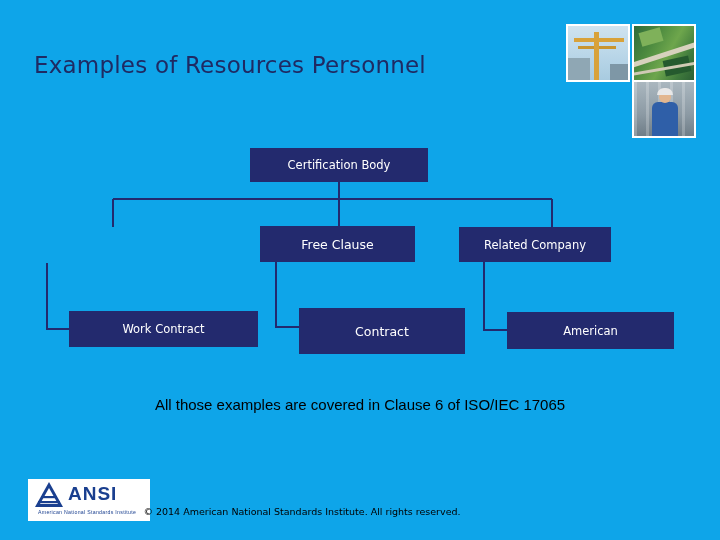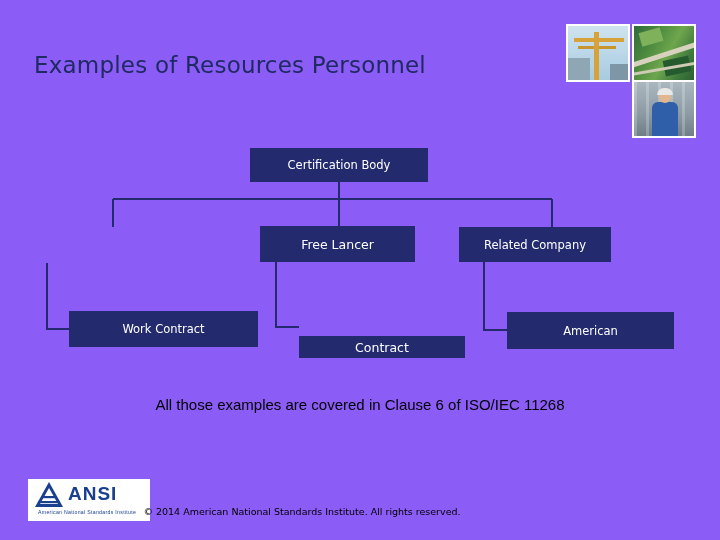--- a/index.html
+++ b/index.html
@@ -4,21 +4,21 @@
 <style>
   html, body {
     margin: 0;
     padding: 0;
     background: #ffffff;
   }
   .slide {
     position: relative;
     width: 720px;
     height: 540px;
-    background: #8b5cf6;
+    background: #0ea5e9;
     font-family: "DejaVu Sans", sans-serif;
     overflow: hidden;
   }
 
   
   .title {
     position: absolute;
     left: 34px;
     top: 52px;
     font-size: 23px;
@@ -128,21 +128,21 @@
     font-size: 11.5px;
     font-family: "DejaVu Sans", sans-serif;
     box-sizing: border-box;
     padding: 6px 4px;
   }
   .n-cert      { left: 250px; top: 148px; width: 178px; height: 34px; }
   .n-own       { left: 30px;  top: 227px; width: 167px; height: 36px; }
   .n-free      { left: 260px; top: 226px; width: 155px; height: 36px; font-size: 12.5px; }
   .n-related   { left: 459px; top: 227px; width: 152px; height: 35px; }
   .n-work      { left: 69px;  top: 311px; width: 189px; height: 36px; }
-  .n-contract  { left: 299px; top: 308px; width: 166px; height: 22px; font-size: 12.5px; margin-top: 28px; }
+  .n-contract  { left: 299px; top: 308px; width: 166px; height: 46px; font-size: 12.5px; }
   .n-agreement { left: 507px; top: 312px; width: 167px; height: 37px; }
 
   .connectors { position: absolute; left: 0; top: 0; }
 
   
   .caption {
     position: absolute;
     left: 0;
     top: 396px;
     width: 720px;
@@ -231,29 +231,29 @@
       <path d="M 339 199 L 339 226" stroke="#232a6e" stroke-width="2" fill="none"></path>
       <path d="M 552 199 L 552 227" stroke="#232a6e" stroke-width="2" fill="none"></path>
 
       <path d="M 47 263 L 47 329 L 69 329" stroke="#232a6e" stroke-width="2" fill="none"></path>
       <path d="M 276 262 L 276 327 L 299 327" stroke="#232a6e" stroke-width="2" fill="none"></path>
       <path d="M 484 262 L 484 330 L 507 330" stroke="#232a6e" stroke-width="2" fill="none"></path>
     </svg>
 
     <div class="node n-cert">Certification Body</div>
 
-    <div class="node n-free">Free Lancer</div>
+    <div class="node n-free">Free Clause</div>
     <div class="node n-related">Related Company</div>
 
     <div class="node n-work">Work Contract</div>
     <div class="node n-contract">Contract</div>
     <div class="node n-agreement">American</div>
   </div>
 
-  <div class="caption">All those examples are covered in Clause 6 of ISO/IEC 11268</div>
+  <div class="caption">All those examples are covered in Clause 6 of ISO/IEC 17065</div>
 
   <div class="logo">
     <svg class="mark" viewBox="0 0 30 28">
       <polygon points="15,1 29,26 1,26" fill="#1a3f8f"></polygon>
       <polygon points="15,7 24,23 6,23" fill="#ffffff"></polygon>
       <rect x="4" y="20" width="22" height="2.2" fill="#1a3f8f"></rect>
       <rect x="7" y="15" width="16" height="2.2" fill="#1a3f8f"></rect>
     </svg>
     <div class="ansi-text">ANSI</div>
     <div class="ansi-sub">American National Standards Institute</div>

